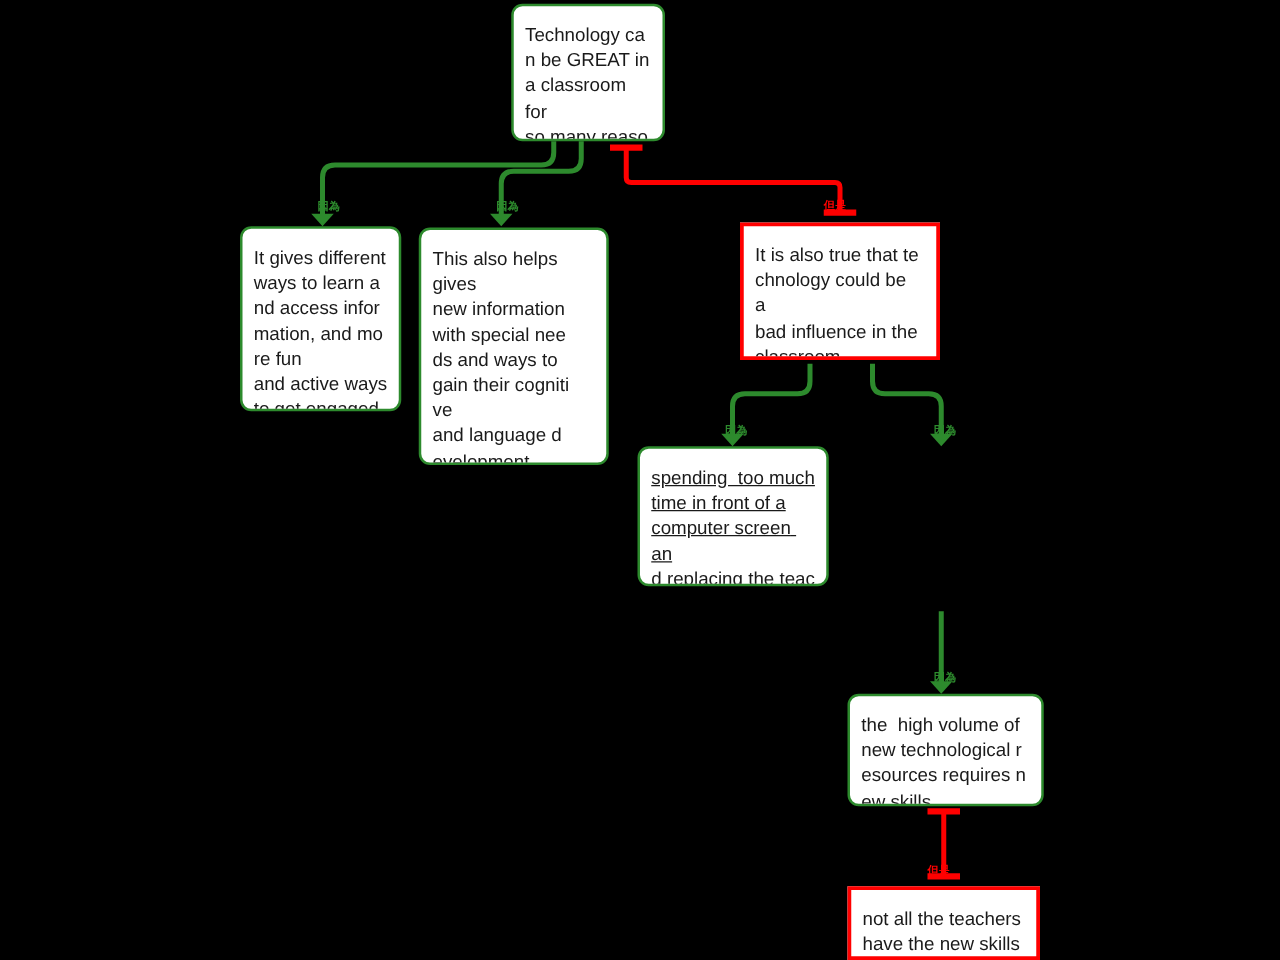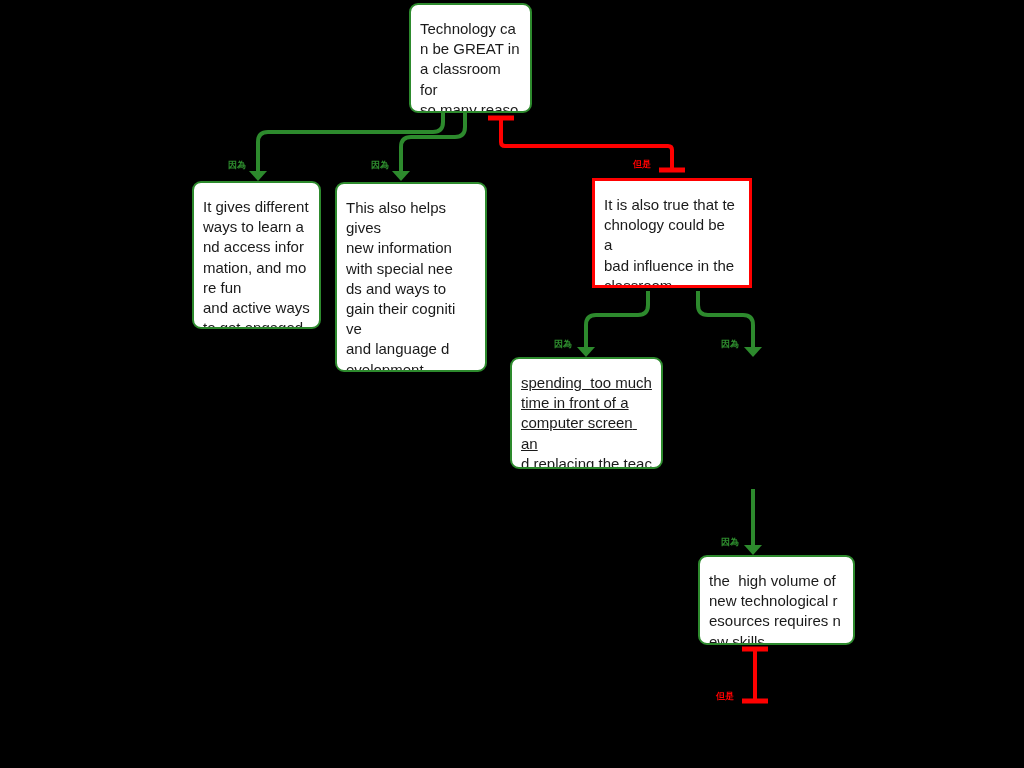--- a/index.html
+++ b/index.html
@@ -7,21 +7,21 @@
   #stage{position:relative;width:1024px;height:768px;background:#000;}
   svg.links{position:absolute;left:0;top:0;width:1024px;height:768px;pointer-events:none;}
 
   .node{position:absolute;background:#ffffff;box-sizing:border-box;
         font-size:15px;line-height:20.2px;color:#1a1a1a;
         padding:14px 8px 6px 9px;white-space:pre-wrap;overflow:hidden;}
   .node.support{border:2px solid #2d8a2d;border-radius:9px;}
   .node.objection{border:3px solid #ff0000;border-radius:0;}
 
   .edge-label{position:absolute;font-size:9px;line-height:9px;font-weight:bold;
-              letter-spacing:0px;white-space:nowrap;}
+              letter-spacing:0px;white-space:nowrap;margin-left:26px;}
   .edge-label.support{color:#2d8a2d;}
   .edge-label.objection{color:#ff0000;}
 </style>
 </head>
 <body>
 
 <div id="stage">
   <svg class="links" viewBox="0 0 1024 768">
       <path d="M 443 113 L 443 122 Q 443 132 433 132 L 268 132 Q 258 132 258 142 L 258 176" fill="none" stroke="#2d8a2d" stroke-width="4" stroke-linecap="butt" stroke-linejoin="round"></path>
       <polygon points="249,171 267,171 258,181" fill="#2d8a2d"></polygon>
@@ -71,17 +71,19 @@
     <div class="node objection" style="left: 592px; top: 178px; width: 160px; height: 110px;">It is also true that te
 chnology could be
 a
 bad influence in the
 classroom</div>
     <div class="node support" style="left: 510px; top: 357px; width: 153px; height: 112px; text-decoration: underline;">spending  too much
 time in front of a
 computer screen an
 d replacing the teac
 her</div>
-    <div class="node support" style="left: 698px; top: 555px; width: 157px; height: 90px;">the  high volume of
+    <div class="node support" style="left: 678px; top: 555px; width: 157px; height: 90px;">the  high volume of
 new technological r
 esources requires n
 ew skills.</div>
+    <div class="node objection" style="left: 678px; top: 709px; width: 154px; height: 59px;">not all the teachers
+have the new skills</div>
   </div>
 
 </body></html>

